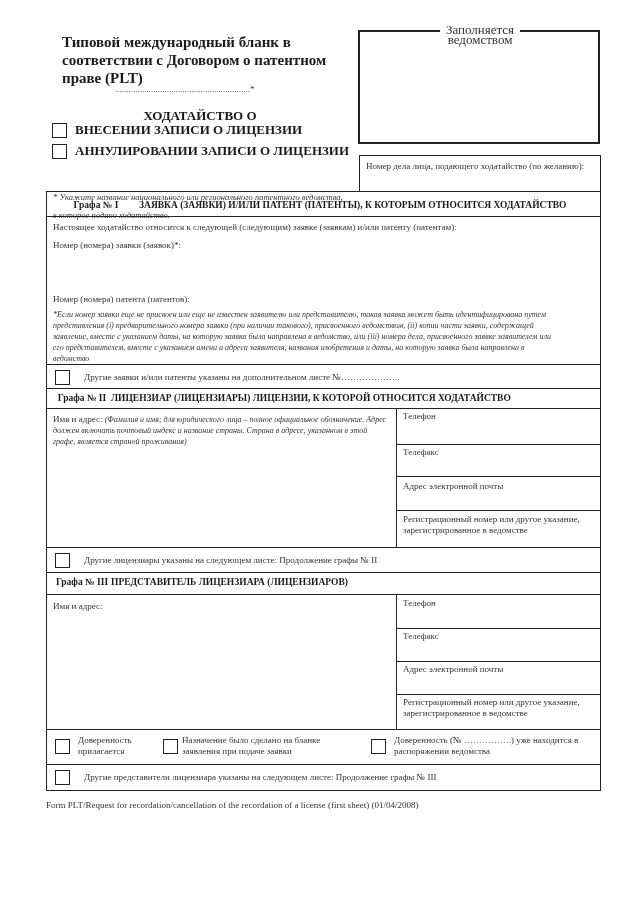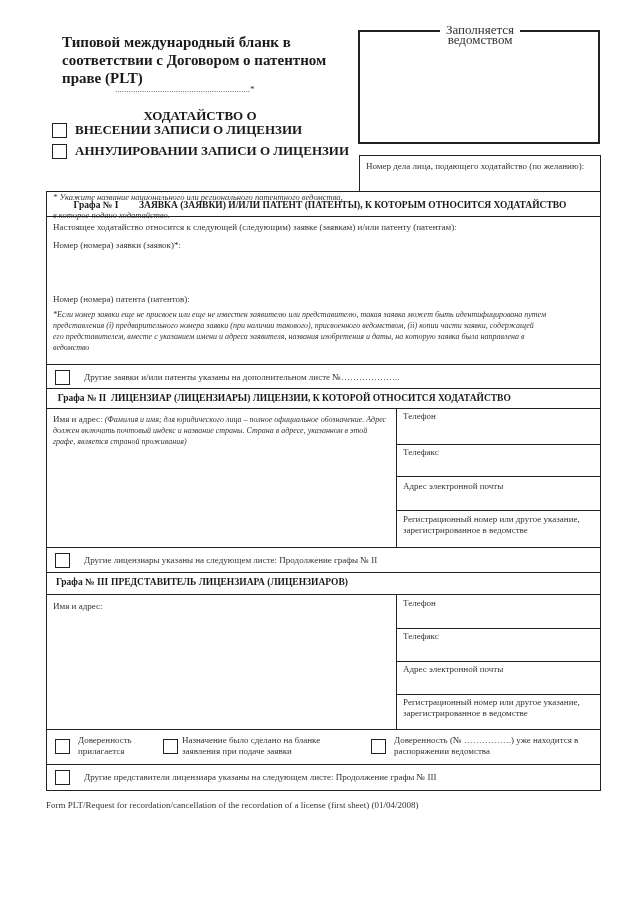--- a/index.html
+++ b/index.html
@@ -74,20 +74,21 @@
   <div class="txt" style="left:6px; top:48px;">
     <span>Номер (номера) заявки (заявок)*:</span>
   </div>
   <div class="txt" style="left:6px; top:86px;margin-top:16px;">
     <span>Номер (номера) патента (патентов):</span>
   </div>
 
   <div class="ital" style="left:6px; top:117px; width:545px;">
     <div>*Если номер заявки еще не присвоен или еще не известен заявителю или представителю, такая заявка может быть идентифицирована путем</div>
     <div>представления (i) предварительного номера заявки (при наличии такового), присвоенного ведомством,  (ii) копии части заявки, содержащей</div>
+    <div>заявление, вместе с указанием даты, на которую заявка была направлена в ведомство, или (iii) номера дела, присвоенного заявке заявителем или</div>
     <div>его представителем,  вместе с указанием имени и адреса заявителя, названия изобретения и даты, на которую заявка была направлена в</div>
     <div>ведомство</div>
   </div>
   <div class="hline" style="top:172px;"></div>
 
   <div class="cbrow" style="left:8px; top:176px; height:18px;">
     <span class="cb"></span>
     <span>Другие заявки и/или патенты указаны на дополнительном листе №………………..</span>
   </div>
   <div class="hline" style="top:196px;"></div>

